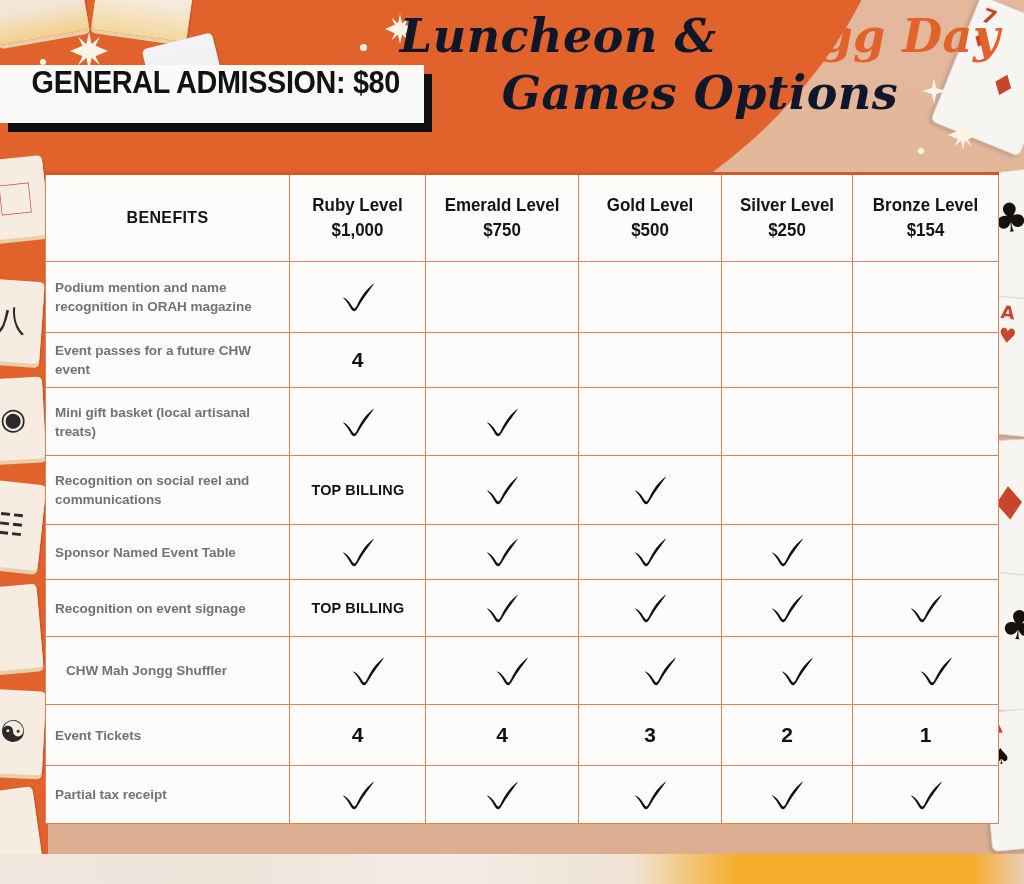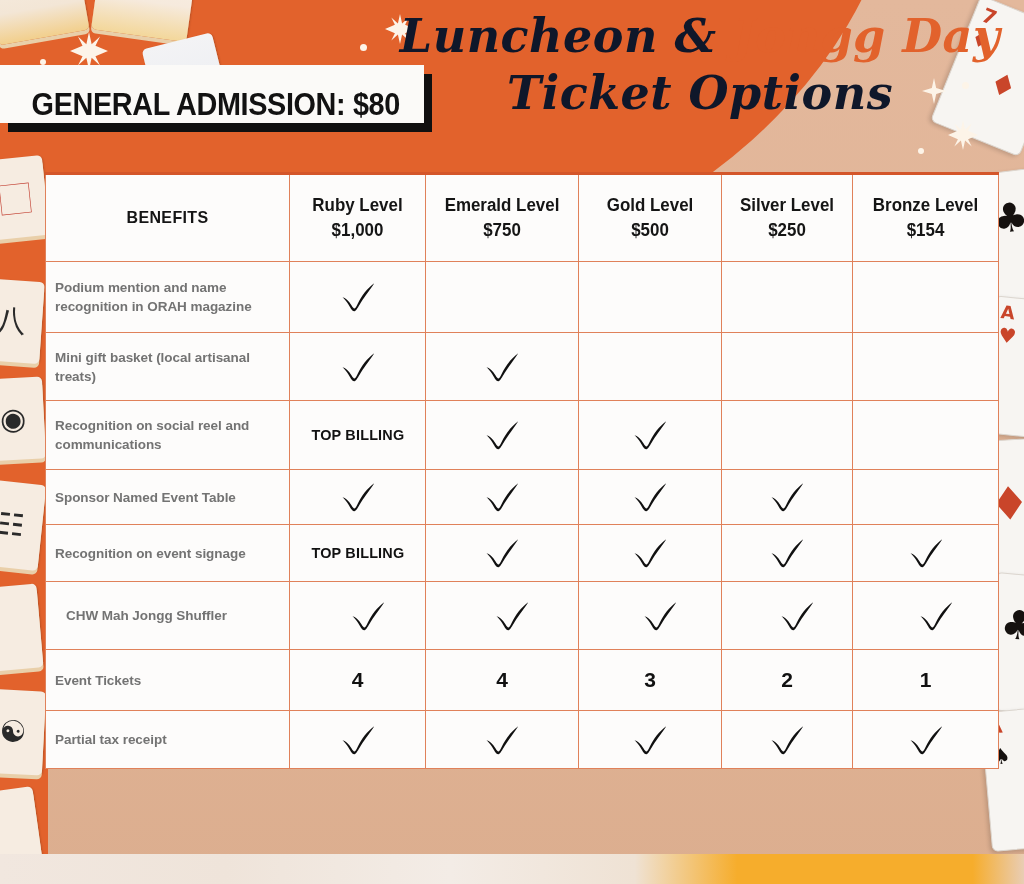--- a/index.html
+++ b/index.html
@@ -118,21 +118,21 @@
   .ga-shadow {
     position: absolute;
     left: 8px; top: 9px;
     width: 424px; height: 58px;
     background: #111010;
   }
   .ga-band {
     position: relative;
     width: 424px; height: 58px;
     background: #fbfaf8;
-    display: flex; align-items: flex-end;
+    display: flex; align-items: flex-start;
   }
   .ga-text {
     font-family: "Liberation Sans", sans-serif;
     font-weight: bold;
     font-size: 31px;
     letter-spacing: -0.4px;
     color: #121212;
     padding-left: 34px;
     transform: scaleX(0.93);
     transform-origin: left center;
@@ -293,21 +293,21 @@
   <div class="dot" style="left:962px;top:82px;width:7px;height:7px;"></div>
   <div class="spark8" style="left:948px;top:120px;width:30px;height:30px;"></div>
   <div class="dot" style="left:918px;top:148px;width:6px;height:6px;"></div>
   <div class="spark8" style="left:862px;top:856px;width:46px;height:46px;"></div>
 
   <div class="headline">
     <div class="line1">
       <span class="hl-dark">Luncheon &amp;</span>
       <span class="hl-orange">Jongg Day</span>
     </div>
-    <div class="line2 hl-dark">Ticket Options</div>
+    <div class="line2 hl-dark">Games Options</div>
   </div>
 
   <div class="ga-wrap">
     <div class="ga-shadow"></div>
     <div class="ga-band">
       <span class="ga-text">GENERAL ADMISSION: $80</span>
     </div>
   </div>
 
   <div class="table-wrap">
@@ -351,20 +351,28 @@
           <tr class="r0">
             <td class="benefit">Podium mention and name recognition in ORAH magazine</td>
             <td class="cell"><span class="check"><svg viewBox="0 0 40 36" xmlns="http://www.w3.org/2000/svg">
                   <path d="M4.5 18.2 C7.2 18.6 10.8 21.5 13.6 26.4 C14.6 28.1 15.6 29.6 16.6 29.4 C17.6 29.2 18.4 27.4 19.6 25.0 C23.6 16.6 29.4 9.2 36.2 4.2 C33.4 9.0 27.6 16.0 22.6 24.0 C20.2 27.8 18.4 31.8 16.4 32.2 C14.4 32.6 12.6 29.2 10.6 25.8 C8.4 22.0 6.2 19.8 4.5 18.2 Z" fill="#111111"></path>
                 </svg></span></td>
             <td class="cell"></td>
             <td class="cell"></td>
             <td class="cell"></td>
             <td class="cell"></td>
           </tr>
+          <tr class="r1">
+            <td class="benefit">Event passes for a future CHW event</td>
+            <td class="cell"><span class="num">4</span></td>
+            <td class="cell"></td>
+            <td class="cell"></td>
+            <td class="cell"></td>
+            <td class="cell"></td>
+          </tr>
           <tr class="r2">
             <td class="benefit">Mini gift basket (local artisanal treats)</td>
             <td class="cell"><span class="check"><svg viewBox="0 0 40 36" xmlns="http://www.w3.org/2000/svg">
                   <path d="M4.5 18.2 C7.2 18.6 10.8 21.5 13.6 26.4 C14.6 28.1 15.6 29.6 16.6 29.4 C17.6 29.2 18.4 27.4 19.6 25.0 C23.6 16.6 29.4 9.2 36.2 4.2 C33.4 9.0 27.6 16.0 22.6 24.0 C20.2 27.8 18.4 31.8 16.4 32.2 C14.4 32.6 12.6 29.2 10.6 25.8 C8.4 22.0 6.2 19.8 4.5 18.2 Z" fill="#111111"></path>
                 </svg></span></td>
             <td class="cell"><span class="check"><svg viewBox="0 0 40 36" xmlns="http://www.w3.org/2000/svg">
                   <path d="M4.5 18.2 C7.2 18.6 10.8 21.5 13.6 26.4 C14.6 28.1 15.6 29.6 16.6 29.4 C17.6 29.2 18.4 27.4 19.6 25.0 C23.6 16.6 29.4 9.2 36.2 4.2 C33.4 9.0 27.6 16.0 22.6 24.0 C20.2 27.8 18.4 31.8 16.4 32.2 C14.4 32.6 12.6 29.2 10.6 25.8 C8.4 22.0 6.2 19.8 4.5 18.2 Z" fill="#111111"></path>
                 </svg></span></td>
             <td class="cell"></td>
             <td class="cell"></td>

